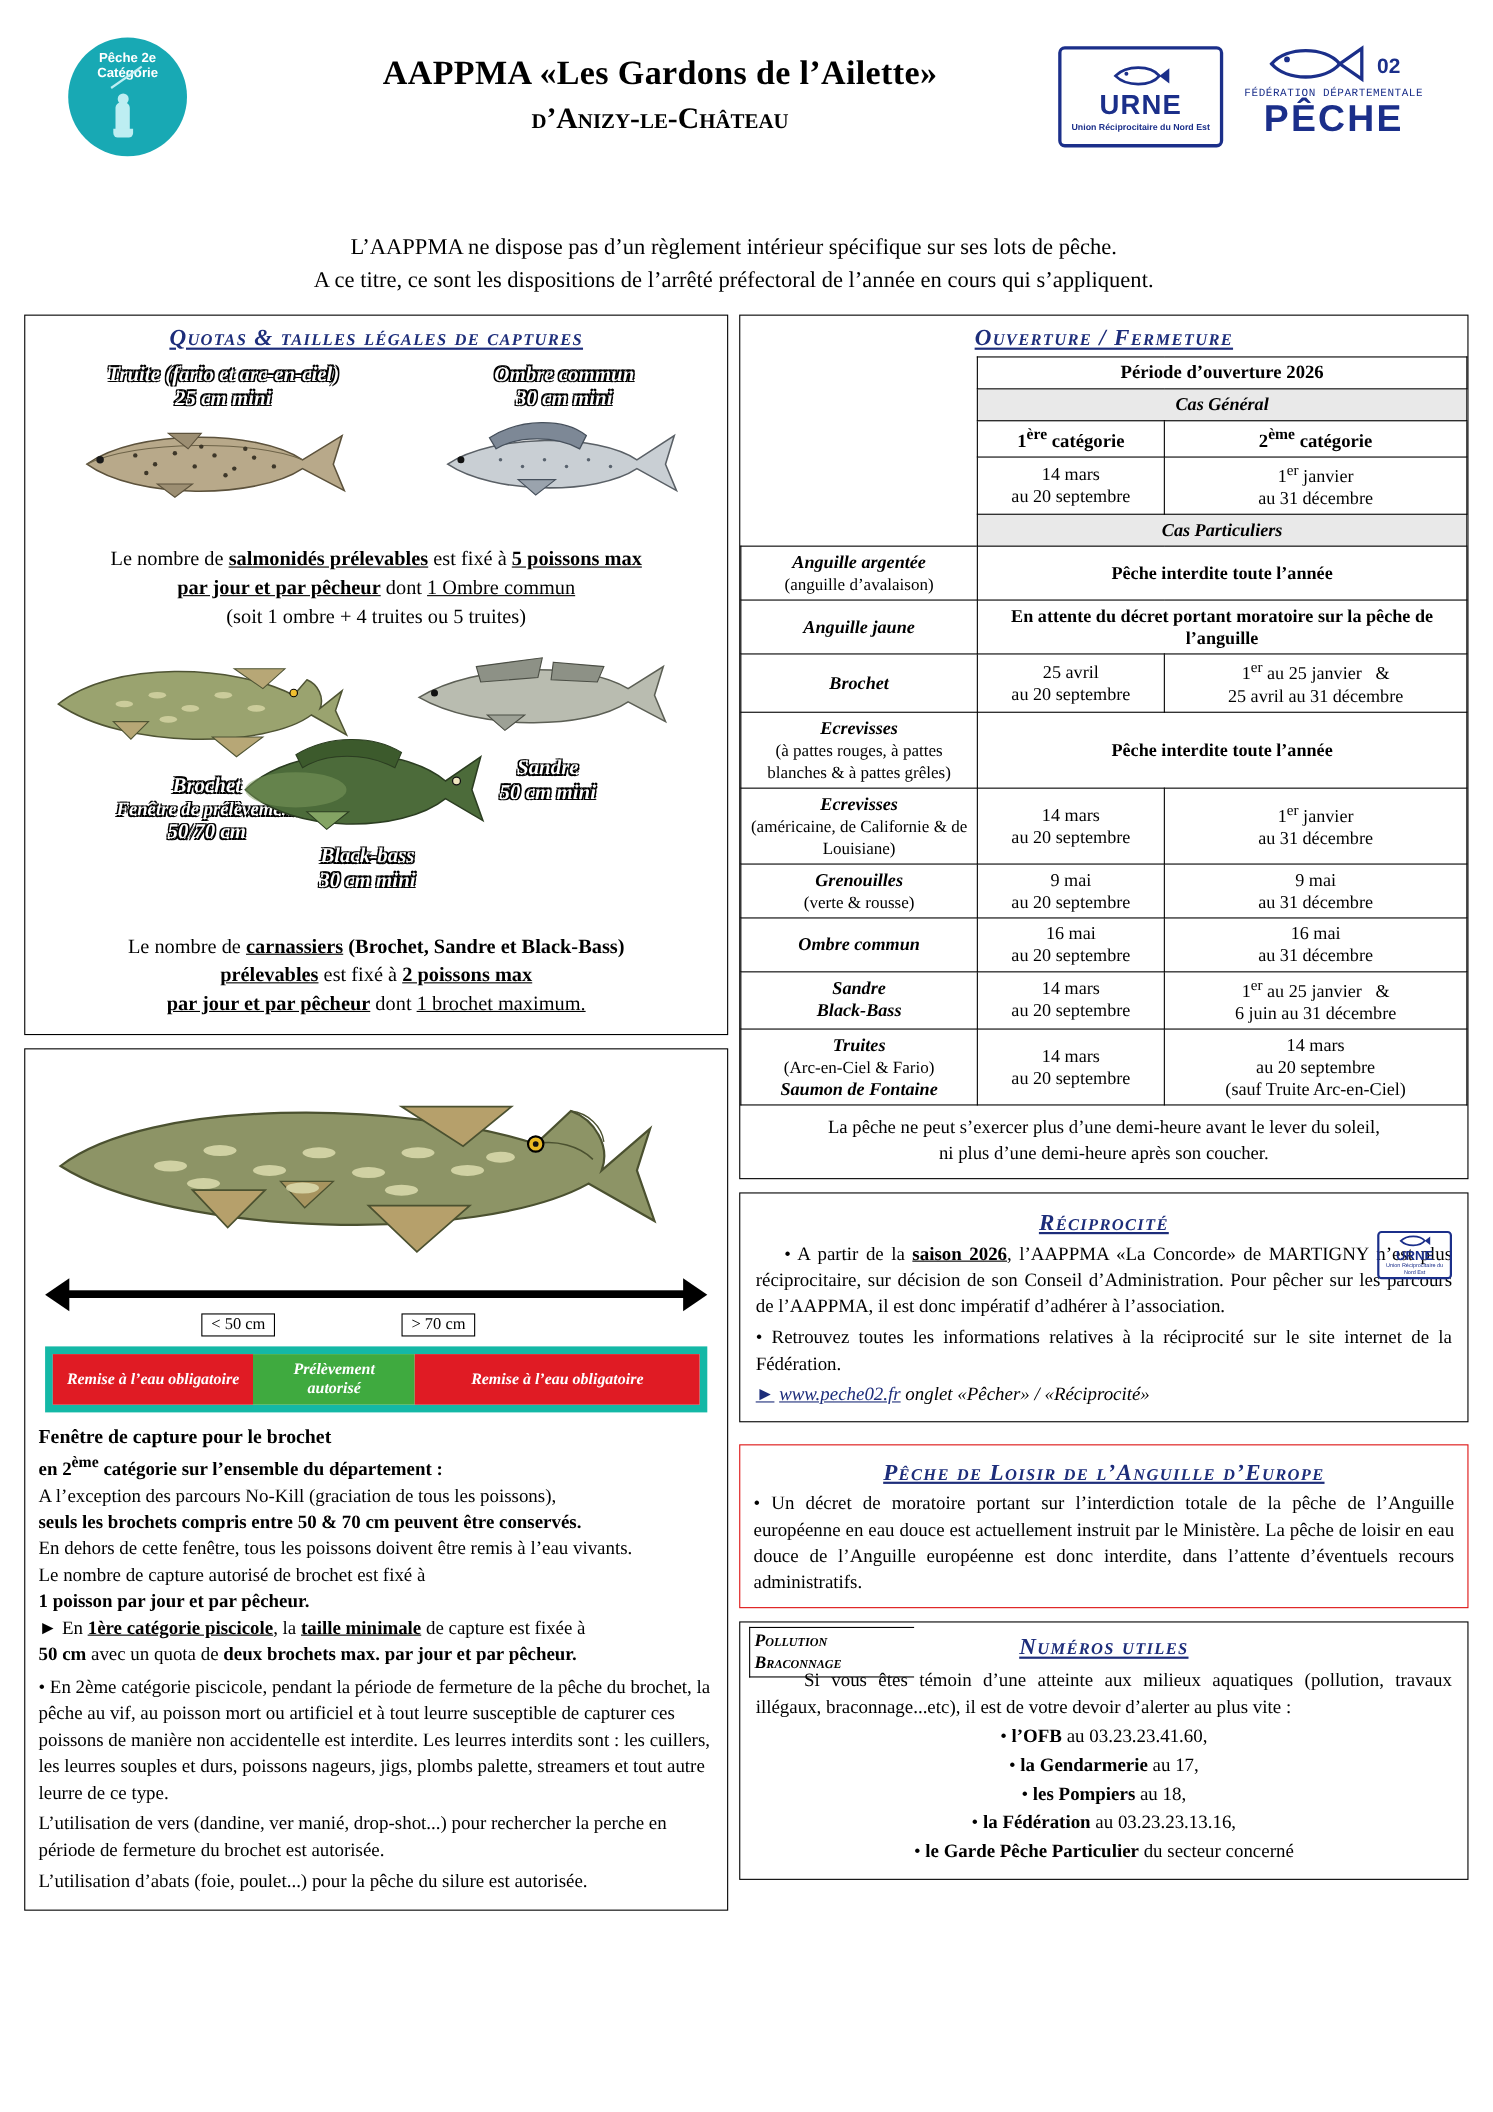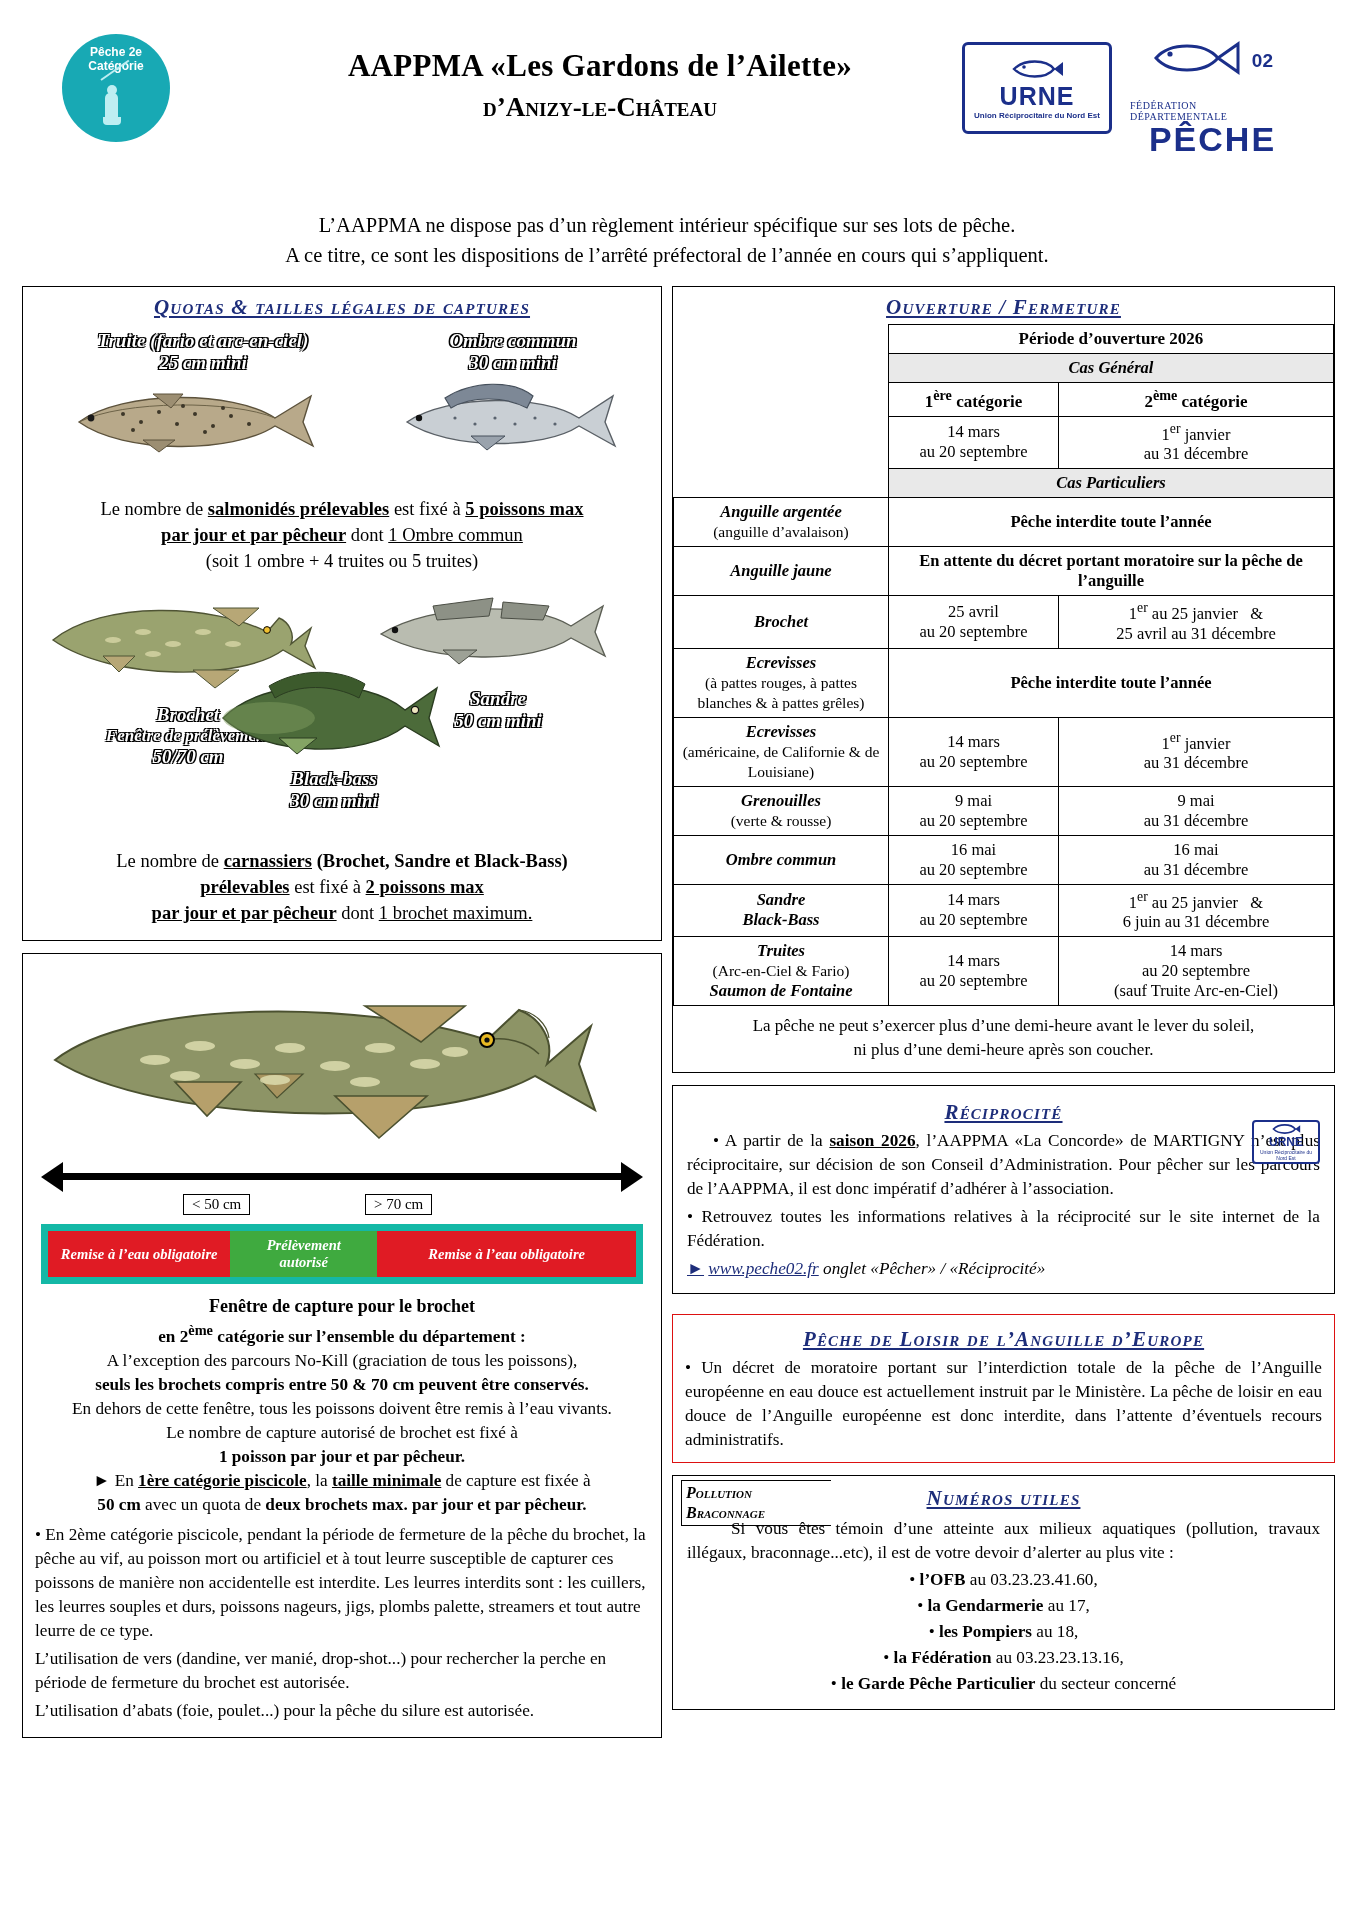--- a/index.html
+++ b/index.html
@@ -61,21 +61,21 @@
     border:3px solid #1b2f8a; border-radius:6px; background:#fff;
     display:flex; flex-direction:column; align-items:center; justify-content:center;
   }
   .logo-urne .fish-row { height:26px; display:flex; align-items:center; }
   .logo-urne .urne-txt { color:#1b2f8a; font-weight:bold; font-size:25px; letter-spacing:1px; font-family:"Liberation Sans", sans-serif;}
   .logo-urne .urne-sub { color:#1b2f8a; font-size:8px; font-weight:bold; line-height:9px; text-align:center; font-family:"Liberation Sans", sans-serif;}
   .logo-fede {
     position:absolute; left:1130px; top:36px; width:165px; height:120px;
     display:flex; flex-direction:column; align-items:center;
   }
-  .logo-fede .ff { color:#1b2f8a; font-size:10px; letter-spacing:0.5px; font-family:Liberation Serif, serif; margin-top:64px;}
+  .logo-fede .ff { color:#1b2f8a; font-size:10px; letter-spacing:0.5px; font-family:Liberation Mono, monospace; margin-top:44px;}
   .logo-fede .peche { color:#1b2f8a; font-size:34px; font-weight:bold; letter-spacing:2px; font-family:"Liberation Sans", sans-serif; line-height:34px;}
   .logo-fede .dep { position:absolute; right:22px; top:14px; color:#1b2f8a; font-size:19px; font-weight:bold; font-family:Liberation Sans, sans-serif;}
 
   .intro {
     position:absolute; left:0; top:210px; width:1334px; text-align:center;
     font-size:20.5px; line-height:30px;
   }
 
   
   .col-left { position:absolute; left:22px; top:286px; width:640px; }
@@ -124,21 +124,21 @@
     position:absolute; border:1.4px solid #000; background:#fff;
     font-size:15px; padding:1px 8px; font-family:"Liberation Serif", serif;
   }
 
   .bands { display:flex; margin:4px 6px 0; height:60px; border:7px solid #14b8a6; }
   .band { display:flex; align-items:center; justify-content:center; text-align:center;
           font-weight:bold; font-style:italic; color:#fff; font-size:14.5px; line-height:17px; }
   .band.red { background:#e01b24; }
   .band.green { background:#3faa3f; }
 
-  .pike-text { text-align:center; font-size:17.2px; line-height:24px; margin-top:10px; }
+  .pike-text { text-align:left; font-size:17.2px; line-height:24px; margin-top:10px; }
   .pike-text .hdr { font-weight:bold; font-size:18px; }
   .pike-text2 { text-align:left; font-size:17.2px; line-height:24px; margin-top:6px; }
 
   
   table.sched { border-collapse:collapse; width:100%; font-size:16.5px; }
   table.sched td, table.sched th {
     border:1px solid #000; padding:4px 6px; text-align:center; vertical-align:middle;
   }
   .hdrcell { font-weight:bold; font-size:17px; }
   .shade { background:#e9e9e9; font-style:italic; font-weight:bold; }

